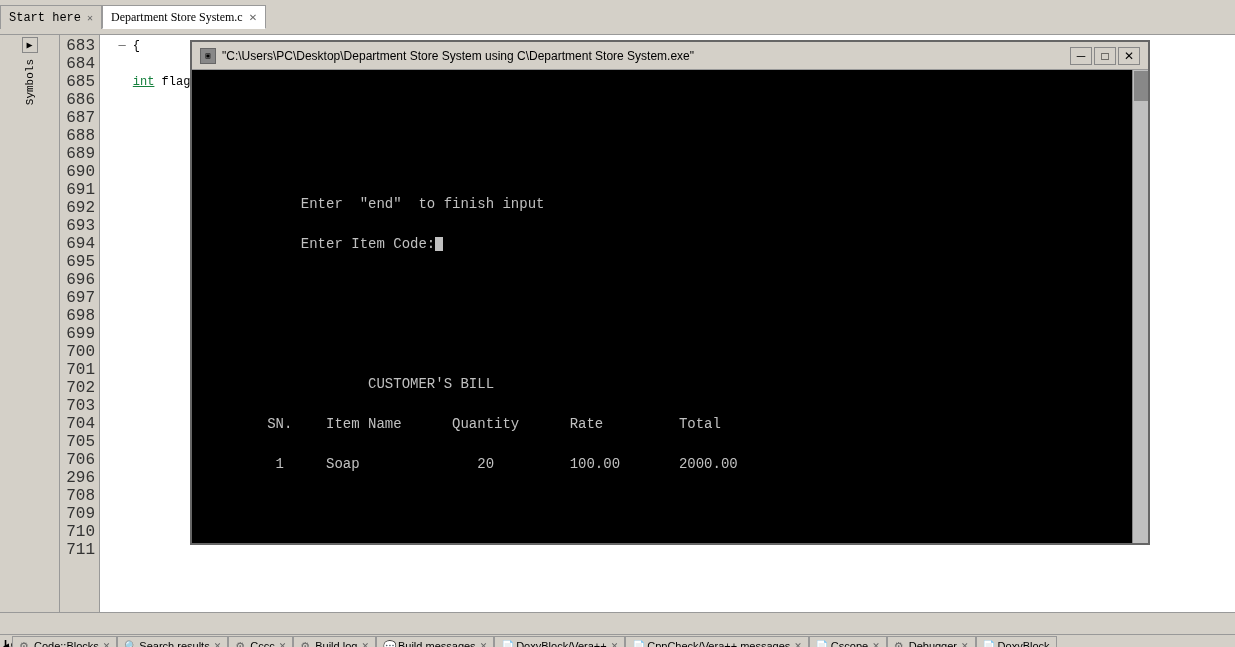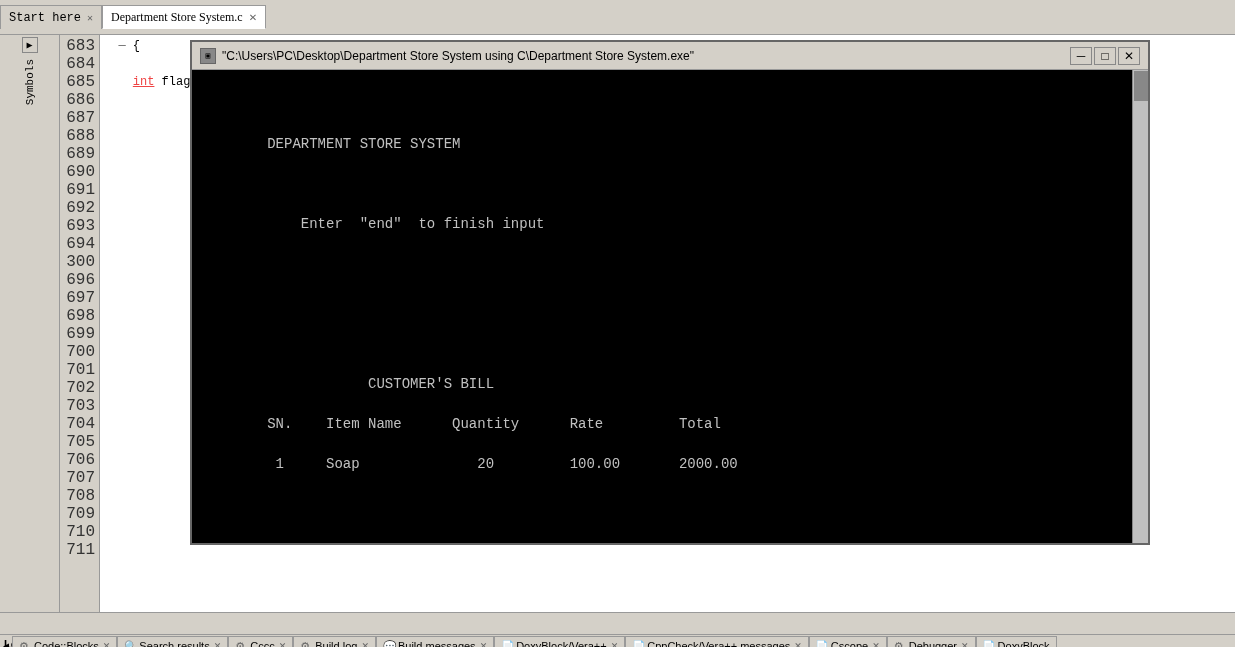--- a/index.html
+++ b/index.html
@@ -112,21 +112,21 @@
       padding: 2px 4px;
       font-size: 12px;
       line-height: 18px;
       overflow: hidden;
       color: #000;
     }
     .code-line {
       height: 18px;
       white-space: nowrap;
     }
-    .code-type { color: #ef4444; text-decoration: underline; }
+    .code-type { color: #15803d; text-decoration: underline; }
 
     
     .terminal-overlay {
       position: absolute;
       top: 0;
       left: 0;
       right: 0;
       bottom: 0;
       display: flex;
       align-items: flex-start;
@@ -318,33 +318,33 @@
         <div>685</div>
         <div>686</div>
         <div>687</div>
         <div>688</div>
         <div>689</div>
         <div>690</div>
         <div>691</div>
         <div>692</div>
         <div>693</div>
         <div>694</div>
-        <div>300</div>
+        <div>695</div>
         <div>696</div>
         <div>697</div>
         <div>698</div>
         <div>699</div>
         <div>700</div>
         <div>701</div>
         <div>702</div>
         <div>703</div>
         <div>704</div>
         <div>705</div>
         <div>706</div>
-        <div>707</div>
+        <div>296</div>
         <div>708</div>
         <div>709</div>
         <div>710</div>
         <div>711</div>
       </div>
 
       <div class="code-content">
         <div class="code-line">&nbsp;&nbsp;<span style="color:#666;">─</span>&nbsp;{</div>
         <div class="code-line"></div>
         <div class="code-line">&nbsp;&nbsp;&nbsp;&nbsp;<span class="code-type">int</span>&nbsp;flag<span style="color:#666;">...</span></div>
@@ -394,26 +394,26 @@
               <div class="term-ctrl-btn">
                 <span>✕</span>
               </div>
             </div>
           </div>
 
           <div class="terminal-body">
             <div class="terminal-line">&nbsp;</div>
             <div class="terminal-line">&nbsp;</div>
             <div class="terminal-line">&nbsp;</div>
-            <div class="terminal-line">        DEPARTMENT STORE SYSTEM</div>
             <div class="terminal-line">&nbsp;</div>
             <div class="terminal-line">&nbsp;</div>
             <div class="terminal-line">&nbsp;</div>
             <div class="terminal-line">            Enter  "end"  to finish input</div>
             <div class="terminal-line">&nbsp;</div>
+            <div class="terminal-line">            Enter Item Code:<span class="terminal-cursor"></span></div>
             <div class="terminal-line">&nbsp;</div>
             <div class="terminal-line">&nbsp;</div>
             <div class="terminal-line">&nbsp;</div>
             <div class="terminal-line">&nbsp;</div>
             <div class="terminal-line">&nbsp;</div>
             <div class="terminal-line">&nbsp;</div>
             <div class="terminal-line">                    CUSTOMER'S BILL</div>
             <div class="terminal-line">&nbsp;</div>
             <div class="terminal-line">        SN.    Item Name      Quantity      Rate         Total</div>
             <div class="terminal-line">&nbsp;</div>

